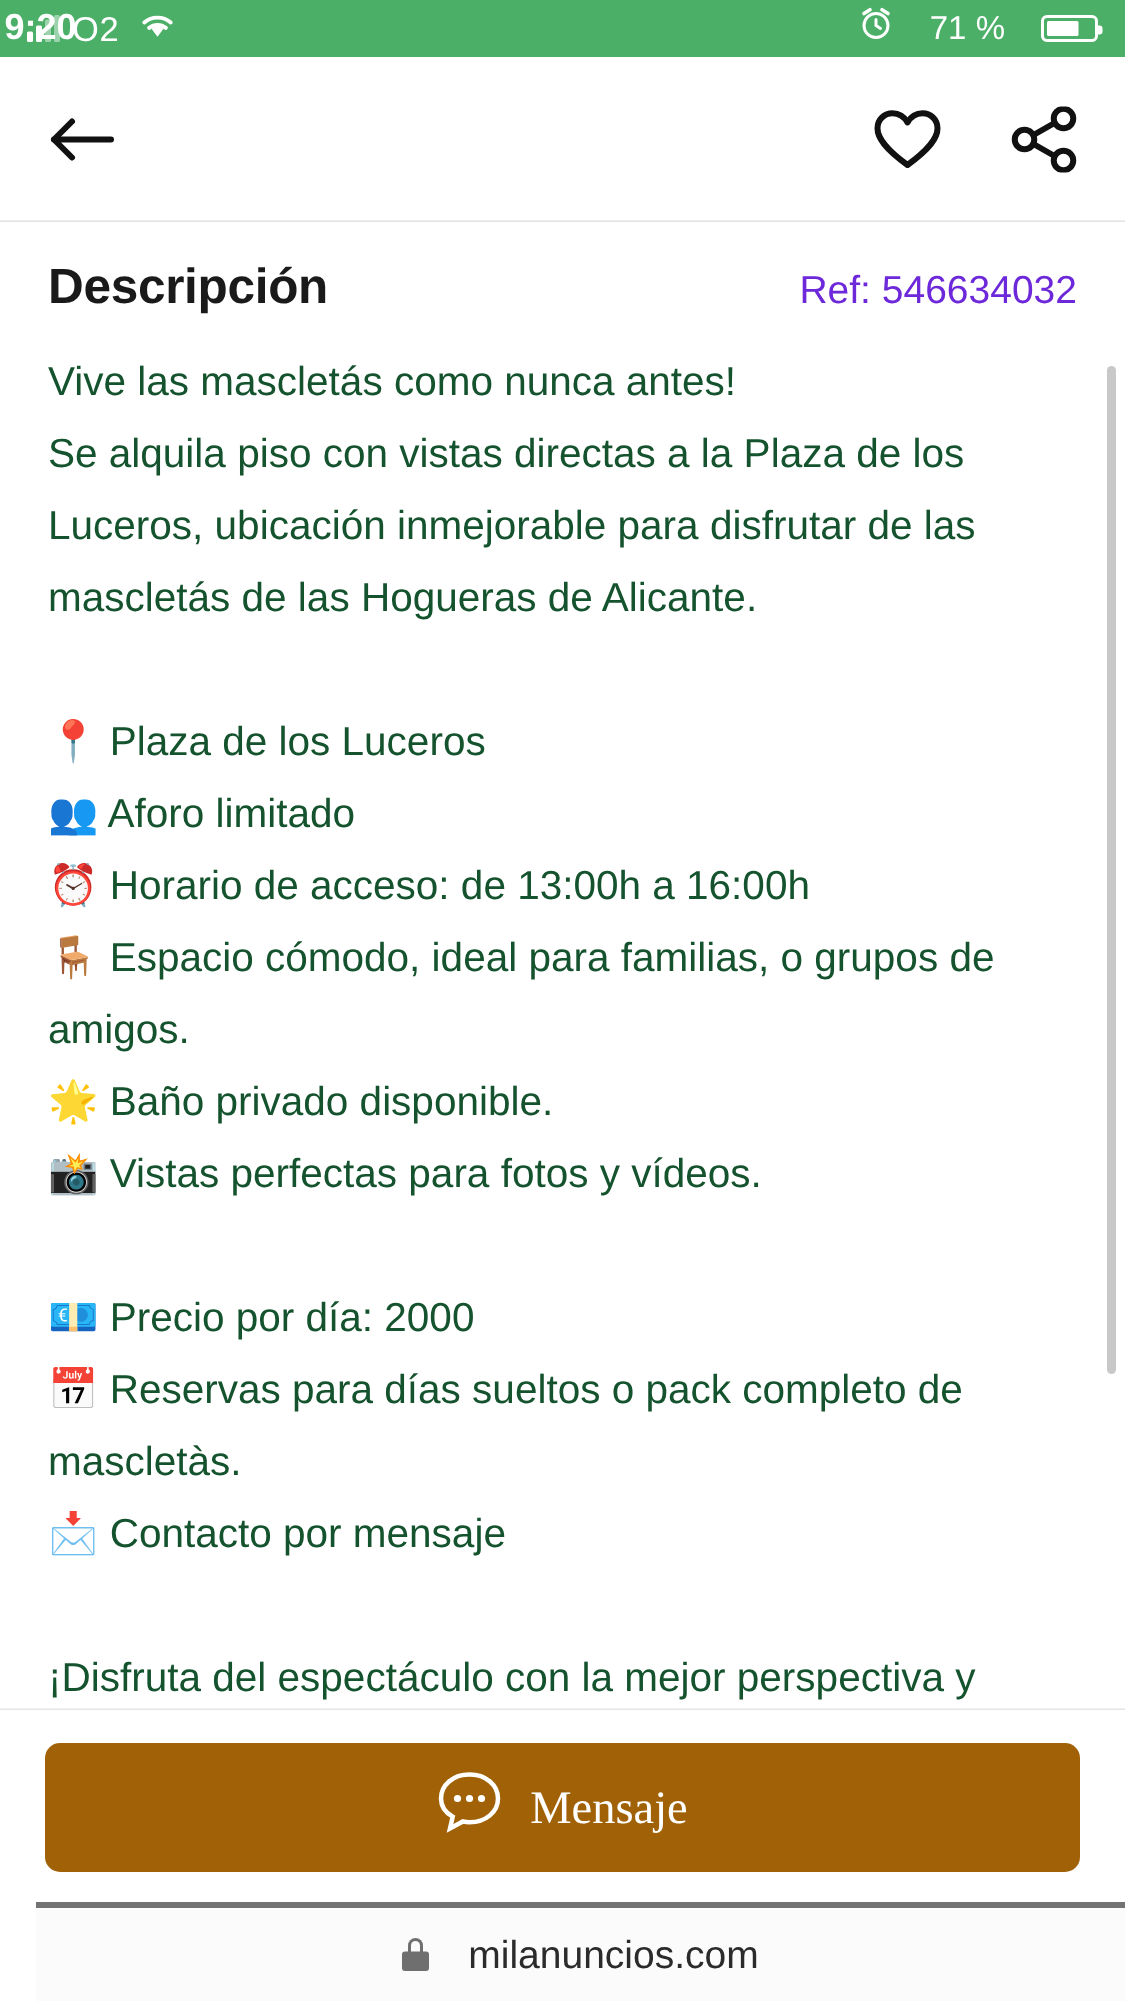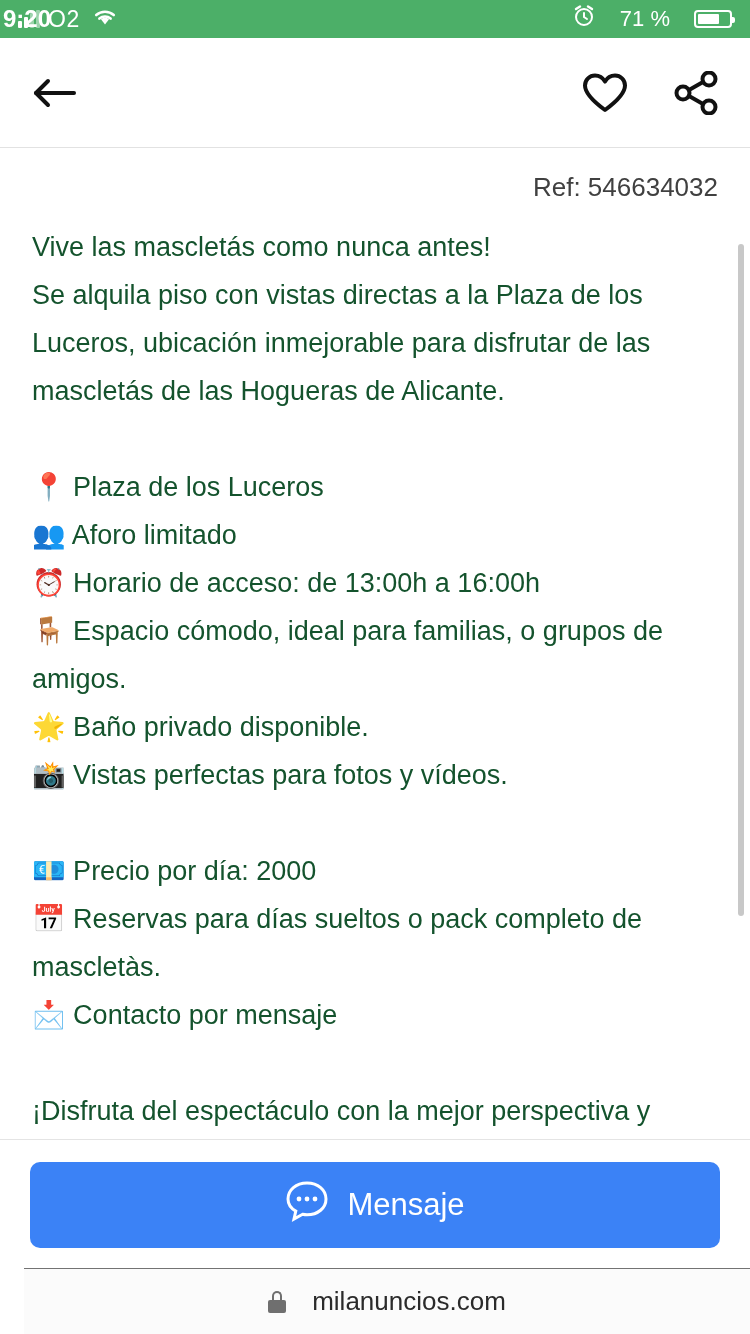--- a/index.html
+++ b/index.html
@@ -136,21 +136,21 @@
   }
   .section-title {
     font-size: 33px;
     font-weight: bold;
     color: #1a1a1a;
     letter-spacing: -0.2px;
   }
   .ref {
     margin-left: auto;
     font-size: 26px;
-    color: #404040;
+    color: #6d28d9;
   }
   .desc {
     font-size: 27px;
     line-height: 48px;
     color: #14532d;
     padding-top: 14px;
     white-space: pre-wrap;
   }
 
   .scrollbar {
@@ -166,38 +166,38 @@
   
   .cta-wrap {
     flex: 0 0 auto;
     border-top: 1px solid #e4e4e4;
     background: #ffffff;
     padding: 22px 30px 20px 30px;
   }
   .cta {
     width: 100%;
     height: 86px;
-    background: #3b82f6;
+    background: #a16207;
     border: none;
     border-radius: 10px;
     color: #ffffff;
     font-size: 31px;
     display: flex;
     align-items: center;
     justify-content: center;
     gap: 18px;
     cursor: pointer;
-    font-family: Liberation Sans, sans-serif;
+    font-family: Liberation Serif, serif;
   }
 
   
   .browser-bar {
     flex: 0 0 auto;
     height: 66px;
-    border-top: 1px solid #737373;
+    border-top: 4px solid #737373;
     background: #fbfbfb;
     display: flex;
     align-items: center;
     justify-content: center;
     gap: 26px;
     margin-left: 24px;
   }
   .browser-url {
     font-size: 26px;
     color: #2b2b2b;
@@ -284,20 +284,21 @@
           <circle cx="35" cy="36" r="6.5" fill="none" stroke="#111" stroke-width="4"></circle>
           <path d="M15 19 L29 11" stroke="#111" stroke-width="4" stroke-linecap="round"></path>
           <path d="M15 25 L29 33" stroke="#111" stroke-width="4" stroke-linecap="round"></path>
         </svg>
       </button>
     </div>
   </div>
 
   <div class="content">
     <div class="section-head">
+      <div class="section-title">Descripción</div>
       <div class="ref">Ref: 546634032</div>
     </div>
     <div class="desc">Vive las mascletás como nunca antes!
 Se alquila piso con vistas directas a la Plaza de los Luceros, ubicación inmejorable para disfrutar de las mascletás de las Hogueras de Alicante.
 
 📍 Plaza de los Luceros
 👥 Aforo limitado
 ⏰ Horario de acceso: de 13:00h a 16:00h
 🪑 Espacio cómodo, ideal para familias, o grupos de amigos.
 🌟 Baño privado disponible.

